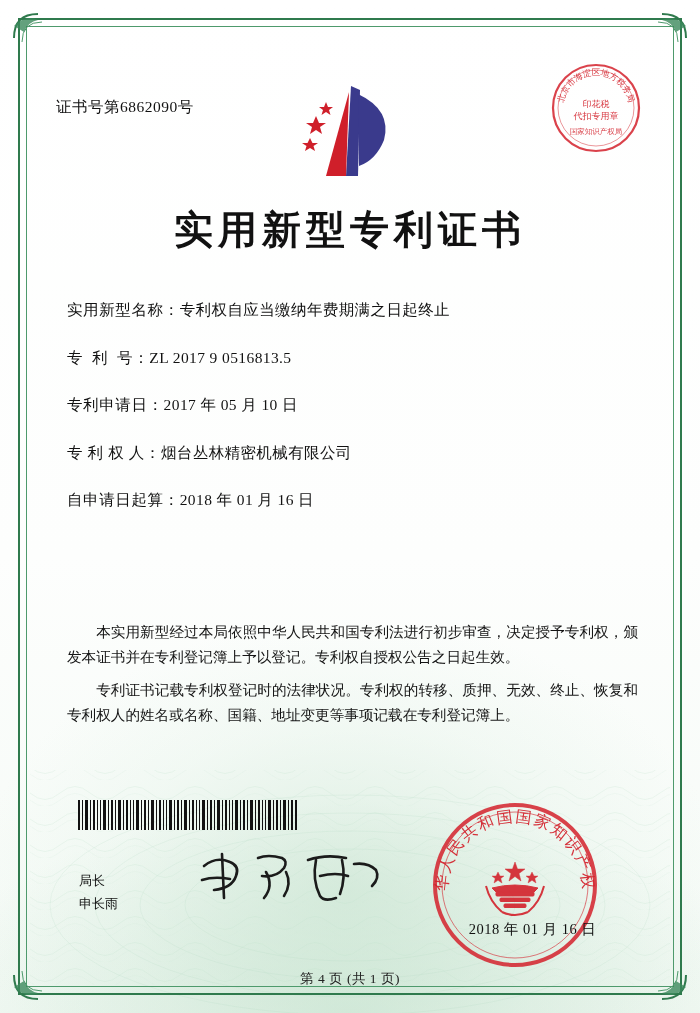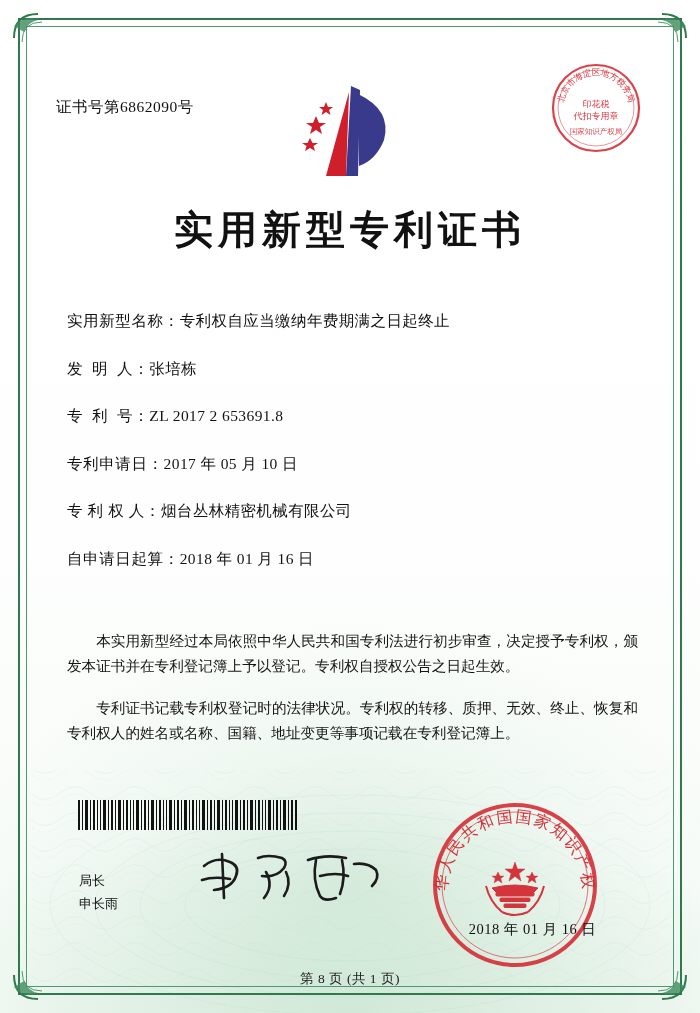--- a/index.html
+++ b/index.html
@@ -96,21 +96,21 @@
     font-size: 39px;
     font-weight: bold;
     letter-spacing: 5px;
     color: #111;
   }
 
   
   .fields {
     position: absolute;
     left: 67px;
-    top: 311px;
+    top: 300px;
     right: 60px;
   }
   .field-row {
     display: flex;
     align-items: baseline;
     margin-bottom: 26.5px;
     font-size: 15.5px;
     color: #121212;
   }
   .field-label {
@@ -126,21 +126,21 @@
     position: absolute;
     left: 67px;
     right: 62px;
     top: 612px;
     font-size: 14.6px;
     line-height: 25px;
     text-align: justify;
     color: #141414;
   }
   .paras p {
-    margin: 17px 0 2px 0;
+    margin: 8px 0 2px 0;
     text-indent: 2em;
   }
 
   
   .barcode {
     position: absolute;
     left: 78px;
     top: 800px;
     width: 220px;
     height: 30px;
@@ -272,26 +272,22 @@
   </svg>
 
   <div class="title">实用新型专利证书</div>
 
   <div class="fields">
     <div class="field-row">
       <span class="field-label">实用新型名称：</span>
       <span class="field-value">专利权自应当缴纳年费期满之日起终止</span>
     </div>
     <div class="field-row">
-      <span class="field-label">发  明  人：</span>
-      <span class="field-value">张培栋</span>
-    </div>
-    <div class="field-row">
       <span class="field-label">专  利  号：</span>
-      <span class="field-value">ZL 2017 2 653691.8</span>
+      <span class="field-value">ZL 2017 9 0516813.5</span>
     </div>
     <div class="field-row">
       <span class="field-label">专利申请日：</span>
       <span class="field-value">2017 年 05 月 10 日</span>
     </div>
     <div class="field-row">
       <span class="field-label">专 利 权 人：</span>
       <span class="field-value">烟台丛林精密机械有限公司</span>
     </div>
     <div class="field-row">
@@ -410,15 +406,15 @@
       <rect x="74" y="104" width="22" height="3.5" rx="1"></rect>
       <path d="M62 88 Q85 82 108 88 L104 92 L66 92 Z"></path>
       <path d="M56 86 Q60 102 72 112" fill="none" stroke-width="2"></path>
       <path d="M114 86 Q110 102 98 112" fill="none" stroke-width="2"></path>
       <path d="M72 112 Q85 118 98 112" fill="none" stroke-width="2"></path>
     </g>
   </svg>
 
   <div class="issue-date">2018 年 01 月 16 日</div>
 
-  <div class="footer">第 8 页 (共 1 页)</div>
+  <div class="footer">第 4 页 (共 1 页)</div>
 
 </div>
 
 </body></html>

